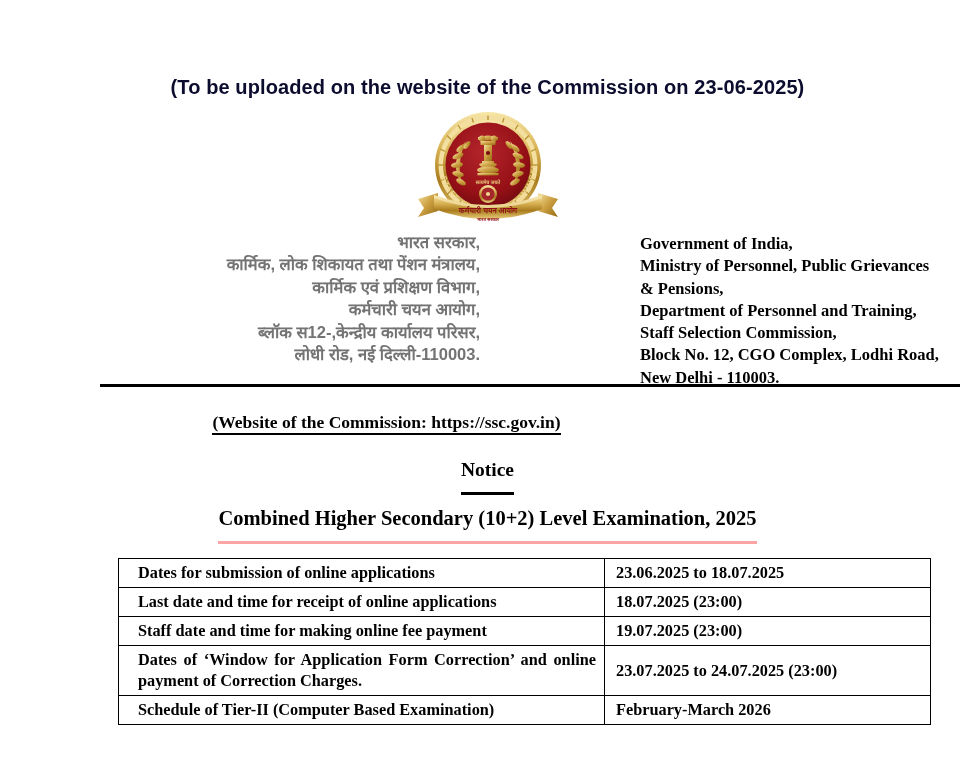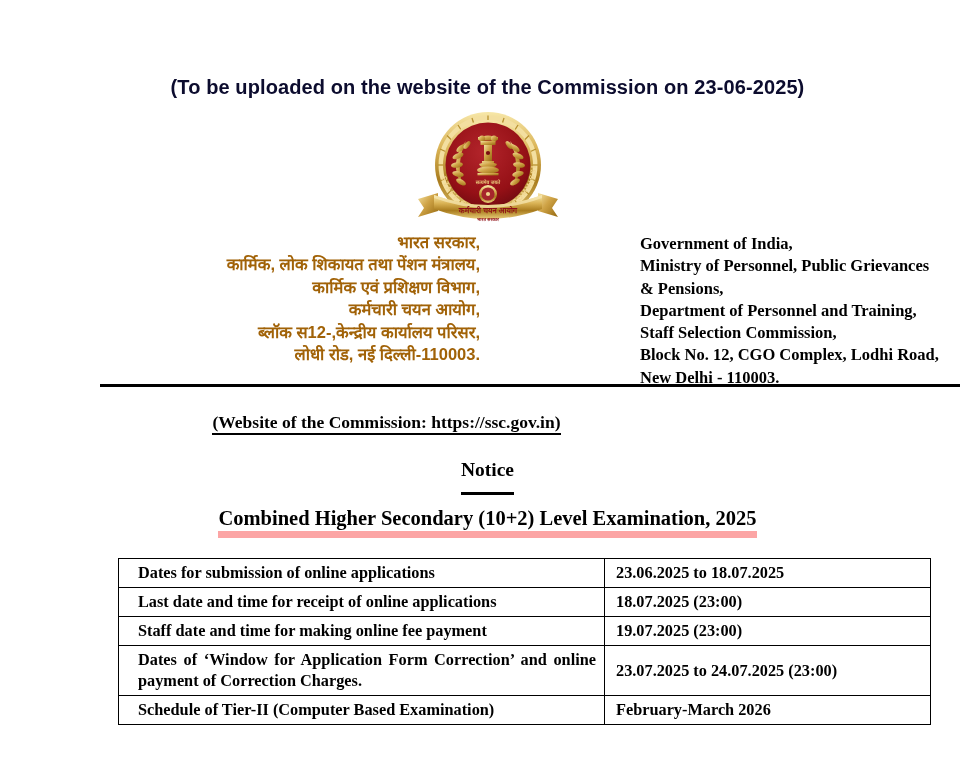--- a/index.html
+++ b/index.html
@@ -57,21 +57,21 @@
   .addr-hi {
     position: absolute;
     top: 231px;
     left: 60px;
     width: 420px;
     text-align: right;
     font-family: "Liberation Sans", "DejaVu Sans", sans-serif;
     font-weight: bold;
     font-size: 16.5px;
     line-height: 22.4px;
-    color: #a16207;
+    color: #737373;
   }
   .addr-en {
     position: absolute;
     top: 233px;
     left: 640px;
     width: 350px;
     text-align: left;
     font-family: "Liberation Serif", "DejaVu Serif", serif;
     font-weight: bold;
     font-size: 16.5px;
@@ -120,22 +120,22 @@
   .exam-head {
     position: absolute;
     top: 507px;
     left: 0;
     width: 975px;
     text-align: center;
     font-weight: bold;
     font-size: 20.5px;
   }
   .exam-head .u {
-    border-bottom: 7px solid #fca5a5;
-    padding-bottom: 2px;
+    border-bottom: 3px solid #fca5a5;
+    padding-bottom: 12px;
   }
 
   
   .sched-table {
     position: absolute;
     top: 558px;
     left: 118px;
     width: 764px;
     border-collapse: collapse;
     table-layout: fixed;

